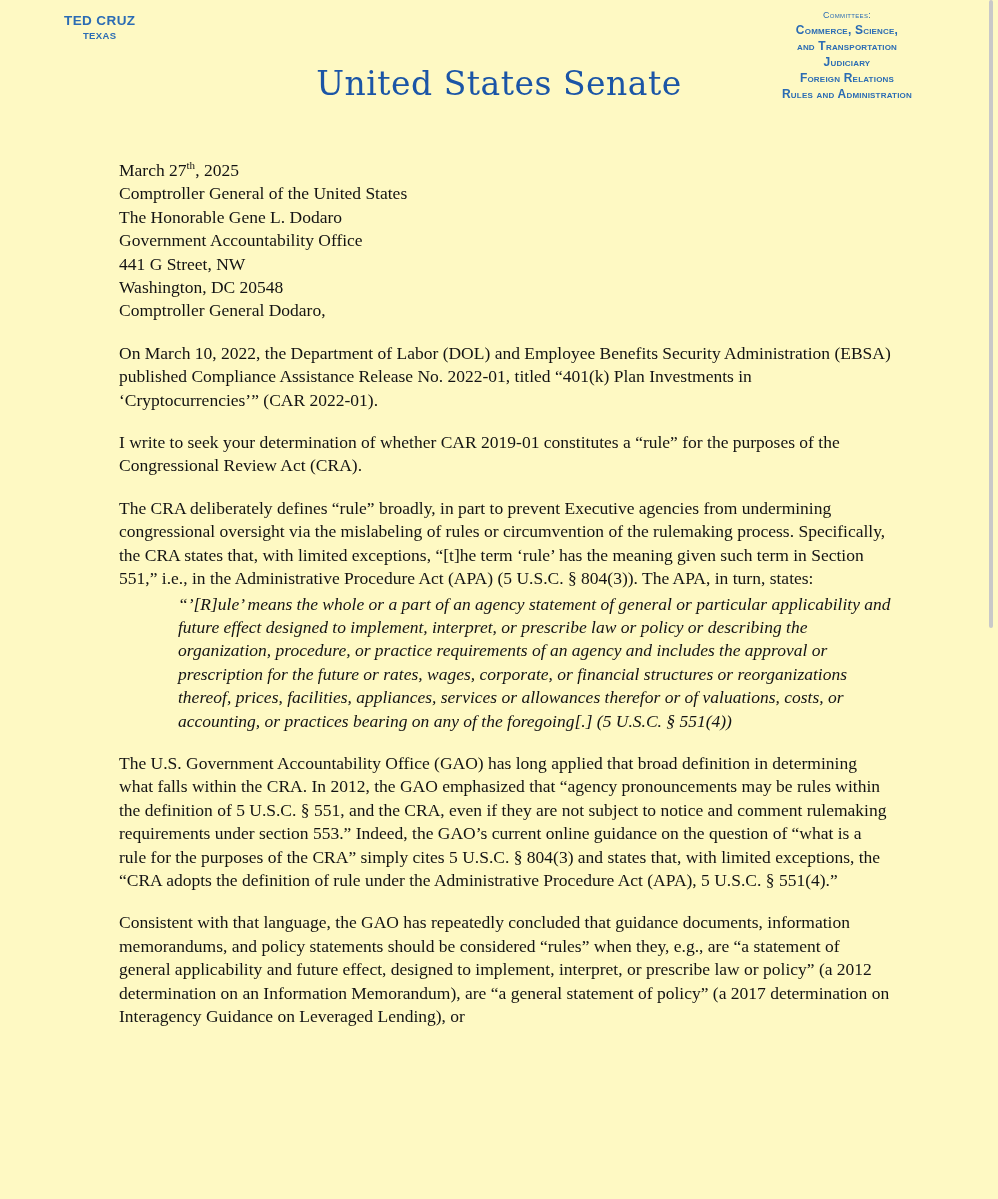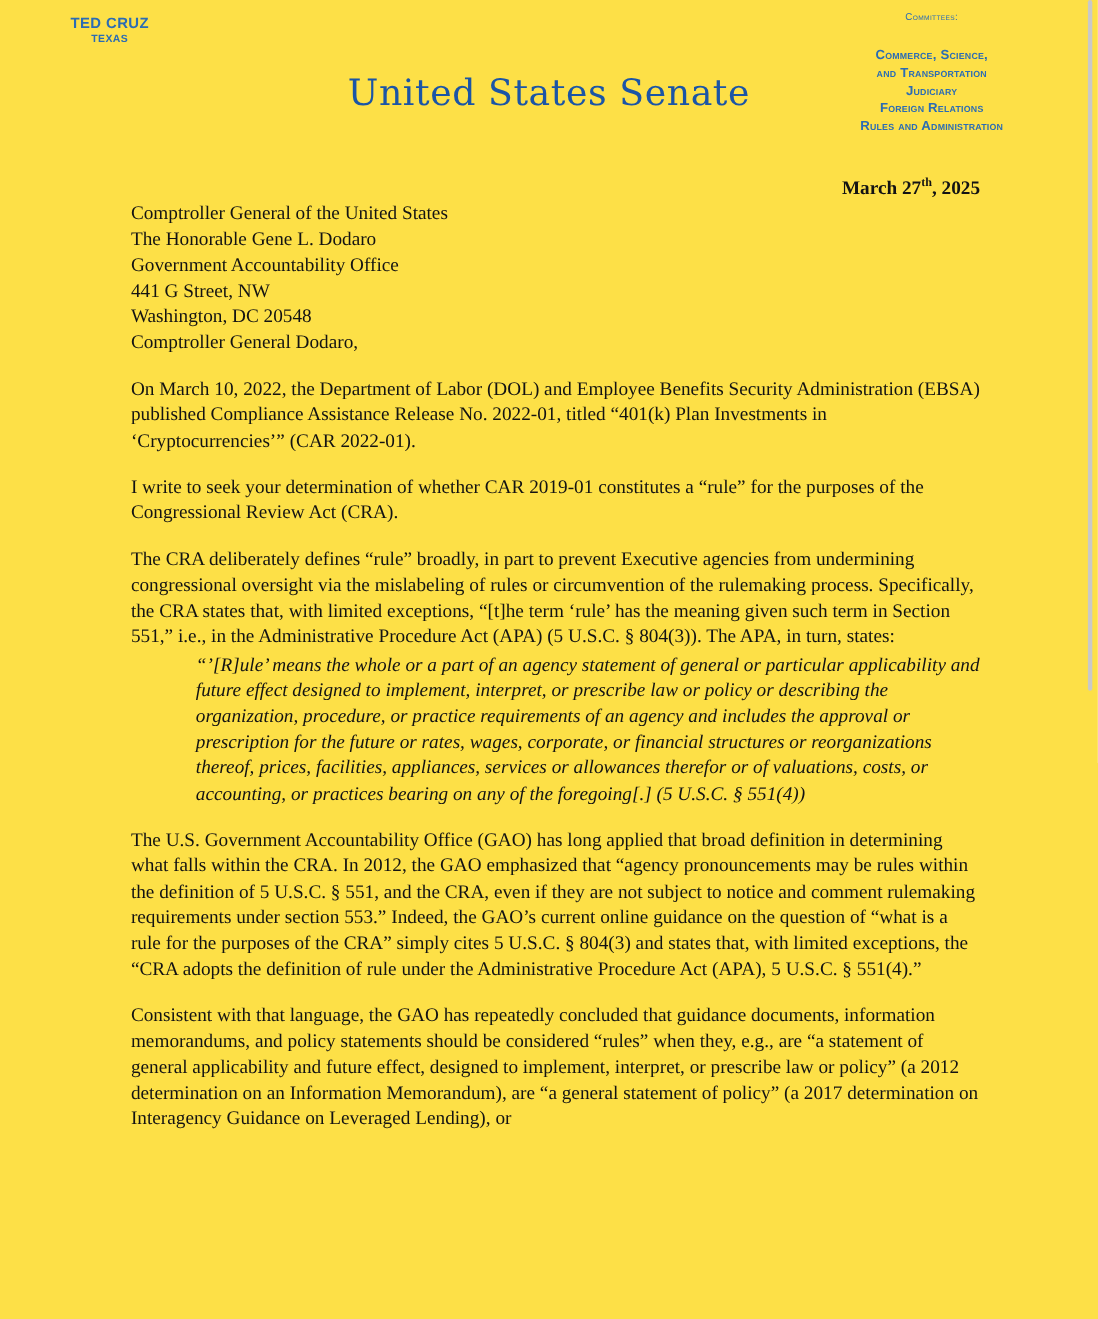--- a/index.html
+++ b/index.html
@@ -3,21 +3,21 @@
 <meta charset="utf-8">
 <style>
   * { margin: 0; padding: 0; box-sizing: border-box; }
   html, body { background: #ffffff; }
   body {
     width: 998px; height: 1199px;
     font-family: "Liberation Serif", serif;
     overflow: hidden; position: relative;
   }
   .page {
-    position: relative; width: 998px; height: 1199px; background: #fde047;
+    position: relative; width: 998px; height: 1199px; background: #fef9c3;
   }
 
   
   .sender {
     position: absolute; left: 64px; top: 13px;
     text-align: center; color: #2b6cb4;
     font-family: "Liberation Sans", sans-serif;
   }
   .sender-name { font-size: 13.5px; letter-spacing: 0.4px; font-weight: bold; }
   .sender-state { font-size: 9.5px; letter-spacing: 0.4px; margin-top: 2px; font-weight: bold; }
@@ -31,29 +31,29 @@
     letter-spacing: 0.5px;
     color: #1b55a6;
   }
 
   .committees {
     position: absolute; top: 10px; right: 36px; width: 230px;
     text-align: center; color: #2b6cb4;
     font-family: "Liberation Sans", sans-serif;
     font-variant: small-caps;
   }
-  .committees-heading { font-size: 9px; letter-spacing: 0.3px; margin-bottom: 22px; }
+  .committees-heading { font-size: 9px; letter-spacing: 0.3px; margin-bottom: 2px; }
   .committee-line { font-size: 12px; line-height: 16px; font-weight: bold; letter-spacing: 0.2px; }
 
   
   .letter-body {
     position: absolute; left: 119px; top: 159px; width: 772px;
     font-size: 17.5px; line-height: 23.4px; color: #131313;
   }
-  .date-line { text-align: right; font-weight: bold; }
+  .date-line { text-align: left; }
   .date-line sup { font-size: 11px; line-height: 0; vertical-align: super; }
 
   .recipient-address { font-style: normal; }
   .salutation { }
   .para { margin-top: 19px; }
   .quote-block {
     margin: 2px 0 0 59px;
     font-style: italic;
   }
 

